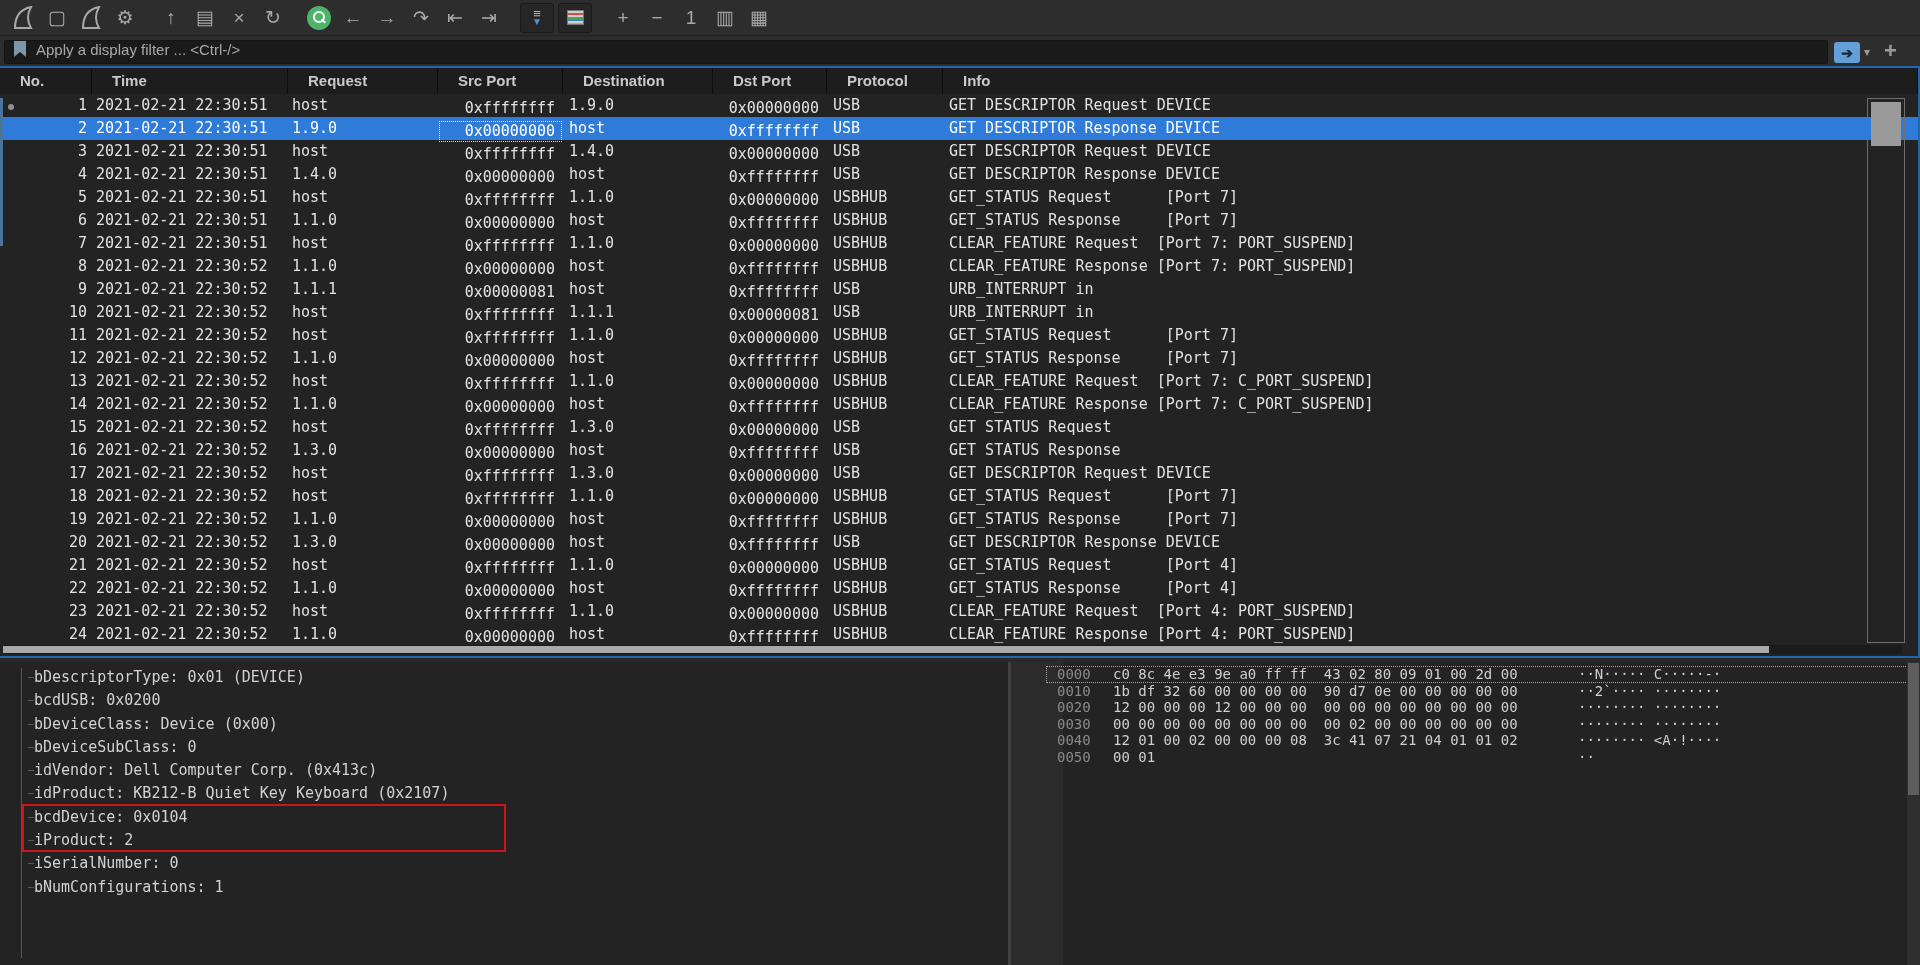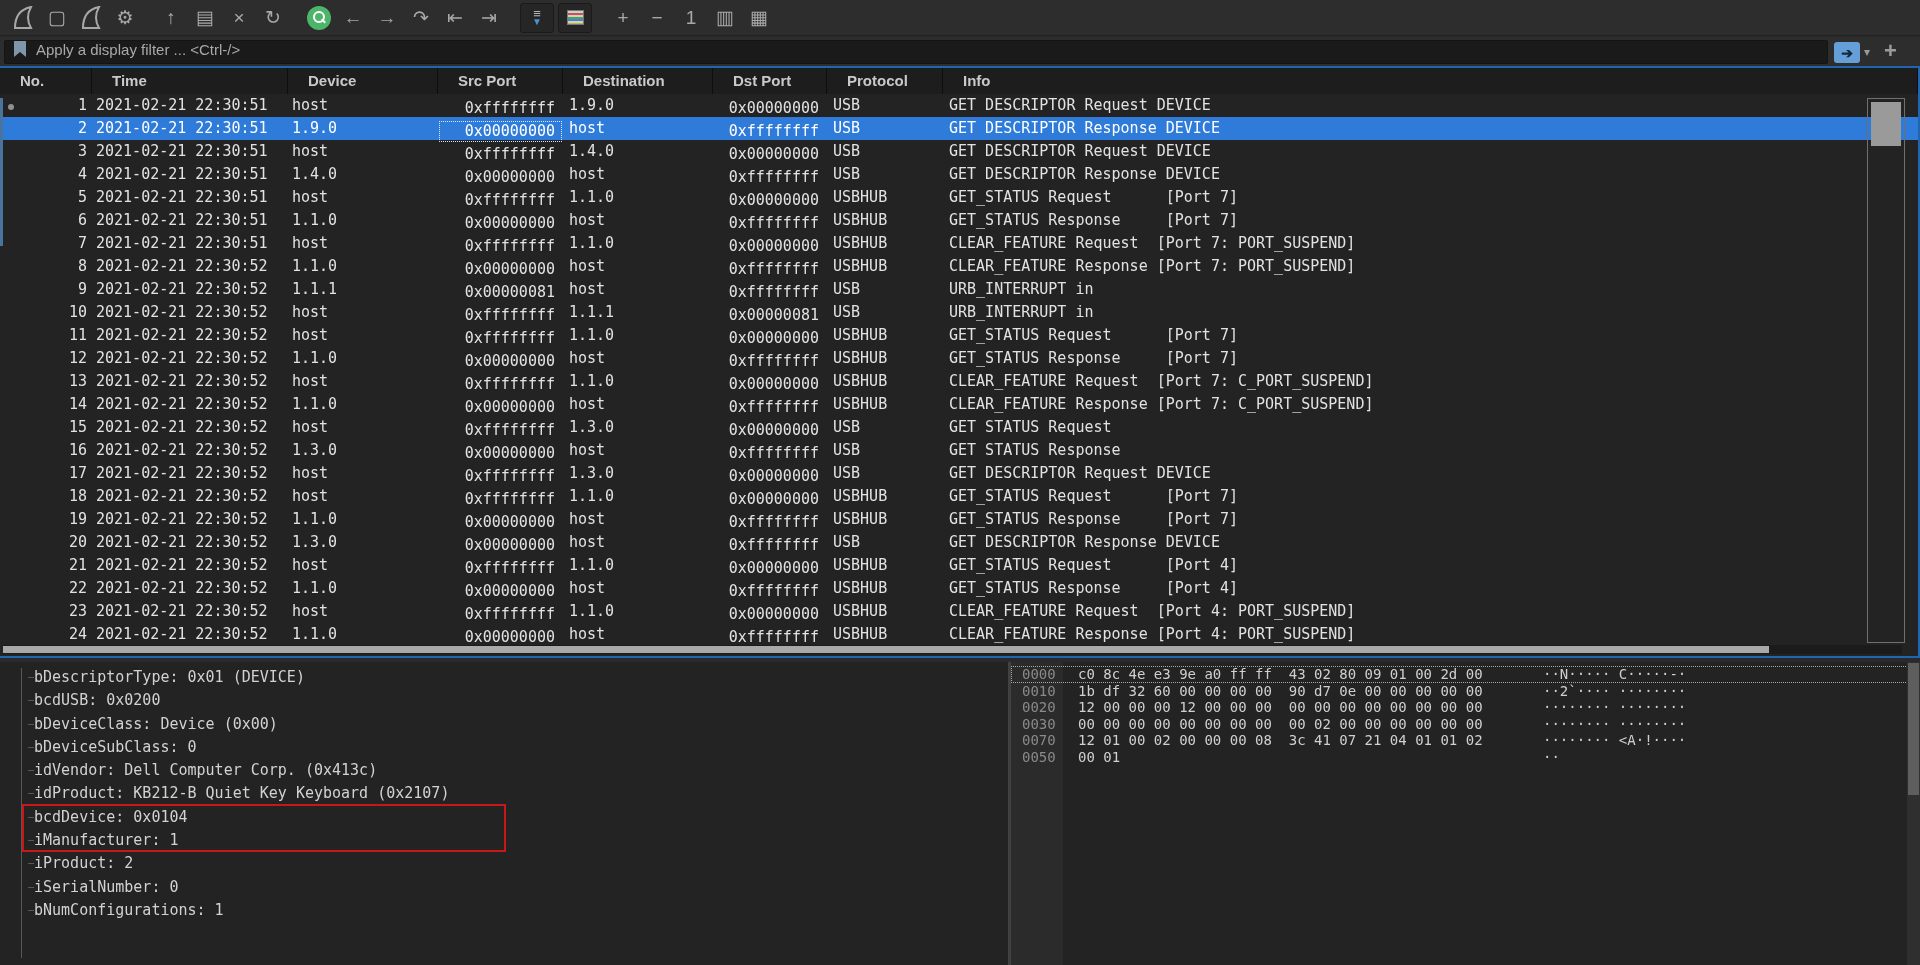--- a/index.html
+++ b/index.html
@@ -79,21 +79,21 @@
   .dline{position:relative;height:23.3px;line-height:23.3px;color:#d2d2d2;font-size:15px;
          white-space:pre;font-family:"DejaVu Sans Mono",monospace;}
   .dline::before{content:'';position:absolute;left:-6px;top:11px;width:6px;height:1px;background:#575757;}
   .redbox{position:absolute;left:22px;top:142px;width:484px;height:48px;border:2px solid #cc1616;}
 
   .splitter{position:absolute;left:1008px;top:0;width:3px;height:303px;background:#414141;}
 
   .hex{position:absolute;left:1011px;top:0;right:0;height:303px;padding-top:4px;overflow:hidden;}
   .hex-gutter{position:absolute;left:0;top:0;width:52px;height:303px;background:#2b2b2b;}
   .hexrow{position:relative;display:flex;height:16.6px;line-height:16.6px;font-size:14px;
-          font-family:"DejaVu Sans Mono",monospace;white-space:pre;}
+          font-family:"DejaVu Sans Mono",monospace;white-space:pre;margin-left:35px;}
   .hoff{width:52px;padding-left:11px;color:#8a8a8a;flex:0 0 auto;}
   .hbytes{margin-left:15px;width:420px;color:#d0d0d0;flex:0 0 auto;}
   .hascii{margin-left:45px;color:#d0d0d0;}
   .hexrow.focus{outline:1px dotted #a8a8a8;outline-offset:-1px;}
   .hexscroll{position:absolute;right:0;top:0;width:13px;height:303px;background:#2f2f2f;}
   .hexscroll-thumb{position:absolute;left:1px;right:1px;top:1px;height:132px;background:#5e5e5e;}
 </style>
 </head>
 <body>
 
@@ -218,21 +218,21 @@
   </div>
   <span class="filter-apply">➔</span>
   <span class="filter-caret">▾</span>
   <span class="filter-add">+</span>
 </div>
 
 <div class="plist">
   <div class="phead">
     <span class="hc no" style="width:92px">No.</span>
     <span class="hc" style="width:196px">Time</span>
-    <span class="hc" style="width:150px">Device</span>
+    <span class="hc" style="width:150px">Request</span>
     <span class="hc" style="width:125px">Src Port</span>
     <span class="hc" style="width:150px">Destination</span>
     <span class="hc" style="width:114px">Dst Port</span>
     <span class="hc" style="width:116px">Protocol</span>
     <span class="hc" style="flex:1 1 auto">Info</span>
   </div>
 
   <div class="rows">
 
       <div class="prow marked">
@@ -571,21 +571,20 @@
       <div class="dline">bDeviceSubClass: 0</div>
 
 
 
       <div class="dline">idVendor: Dell Computer Corp. (0x413c)</div>
 
       <div class="dline">idProduct: KB212-B Quiet Key Keyboard (0x2107)</div>
 
       <div class="dline">bcdDevice: 0x0104</div>
 
-      <div class="dline">iManufacturer: 1</div>
 
       <div class="dline">iProduct: 2</div>
 
       <div class="dline">iSerialNumber: 0</div>
 
       <div class="dline">bNumConfigurations: 1</div>
     </div>
   <div class="treeline"></div>
   <div class="redbox"></div>
 
@@ -613,21 +612,21 @@
           <span class="hascii">········ ········</span>
         </div>
 
         <div class="hexrow">
           <span class="hoff">0030</span>
           <span class="hbytes">00 00 00 00 00 00 00 00  00 02 00 00 00 00 00 00</span>
           <span class="hascii">········ ········</span>
         </div>
 
         <div class="hexrow">
-          <span class="hoff">0070</span>
+          <span class="hoff">0040</span>
           <span class="hbytes">12 01 00 02 00 00 00 08  3c 41 07 21 04 01 01 02</span>
           <span class="hascii">········ &lt;A·!····</span>
         </div>
 
         <div class="hexrow">
           <span class="hoff">0050</span>
           <span class="hbytes">00 01</span>
           <span class="hascii">··</span>
         </div>
       </div>

